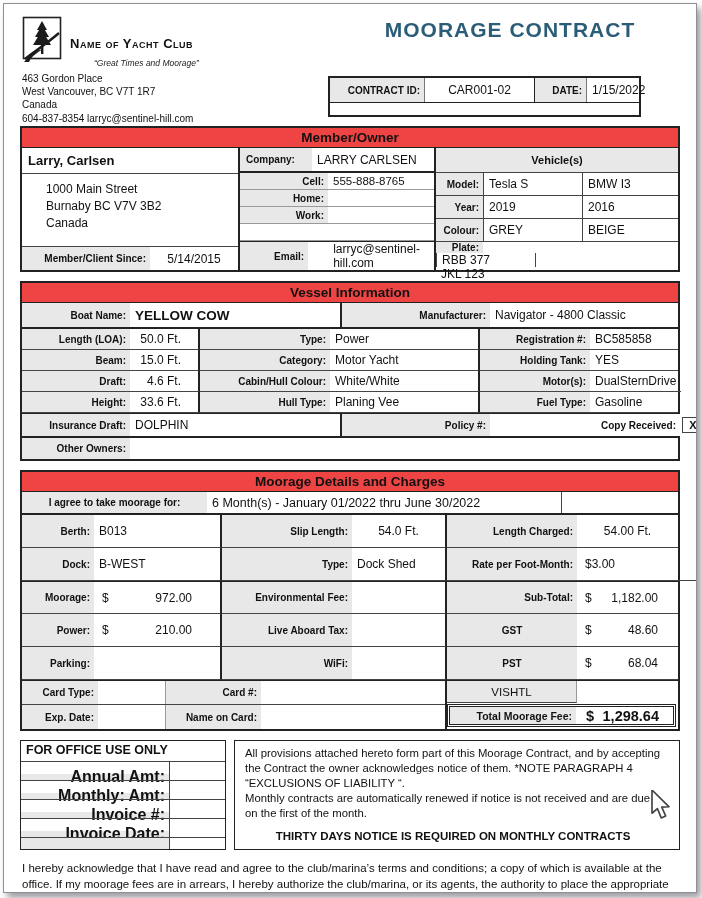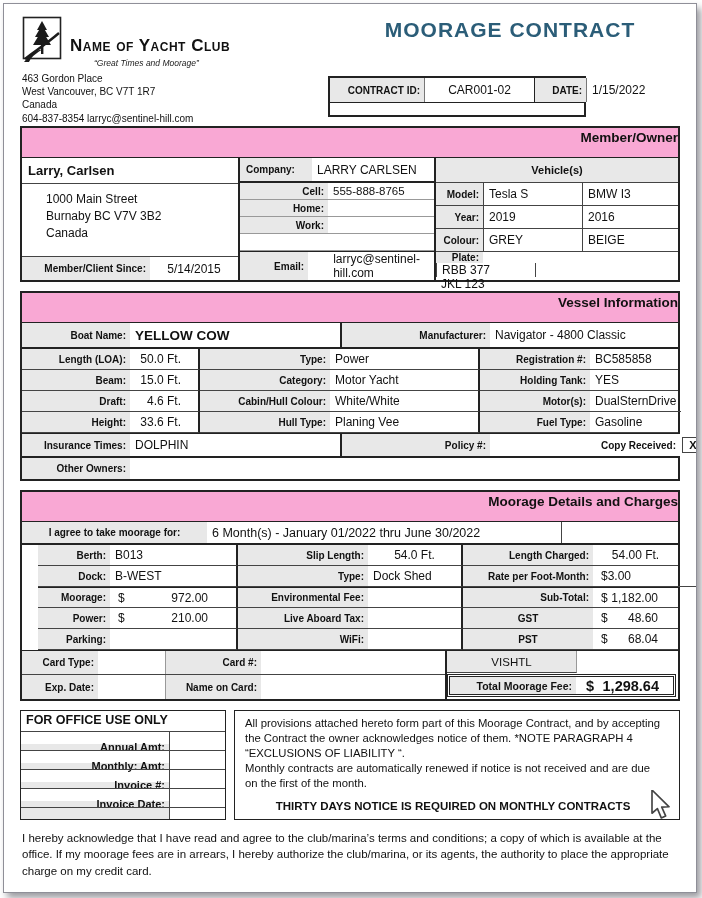--- a/index.html
+++ b/index.html
@@ -9,34 +9,34 @@
   .page {
     position:absolute; left:3px; top:3px; width:694px; height:890px;
     background:#fff; border:1px solid #8f8f98;
     box-shadow: 4px 5px 7px rgba(60,60,70,.5);
     padding:10px 16px 0 16px; overflow:hidden;
   }
 
   
   .hdr { position:relative; height:112px; }
   .logo { position:absolute; left:2px; top:2px; }
-  .club-name { position:absolute; left:50px; top:22px; font-variant:small-caps; font-weight:bold; font-size:17px; letter-spacing:.5px; }
+  .club-name { position:absolute; left:50px; top:22px; font-variant:small-caps; font-weight:bold; font-size:13px; letter-spacing:.5px; }
   .tagline { position:absolute; left:74px; top:44px; font-size:8.5px; font-style:italic; color:#222; }
   .addr { position:absolute; left:2px; top:58px; font-size:10px; line-height:1.32; color:#111; }
   .doc-title { position:absolute; left:310px; top:4px; width:360px; text-align:center; font-size:21px; font-weight:bold; letter-spacing:1px; color:#2b5d78; }
-  .cbox { position:absolute; left:308px; top:62px; width:258px; border:2px solid #222; }
+  .cbox { position:absolute; left:308px; top:62px; width:313px; border:2px solid #222; }
   .cbox-r1 { display:grid; grid-template-columns:95px 110px 52px 1fr; height:25px; border-bottom:1px solid #222; }
   .cbox-r2 { height:12px; }
   .cbox .lab { background:#e8e8e8; font-size:10px; font-weight:bold; display:flex; align-items:center; padding-left:5px; border-right:1px solid #777; }
   .cbox .val { font-size:12px; display:flex; align-items:center; justify-content:center; border-right:1px solid #222; }
   .cbox .val:last-child { border-right:none; }
 
   
   .section { border:2px solid #222; margin-bottom:9px; }
-  .sec-hdr { background:#f9a8d4; border-bottom:1px solid #222; text-align:right; font-weight:bold; font-size:13.5px; height:30px; line-height:19px; }
+  .sec-hdr { background:#ef4444; border-bottom:1px solid #222; text-align:center; font-weight:bold; font-size:13.5px; height:20px; line-height:19px; }
   .lab { background:#e8e8e8; font-size:10px; font-weight:bold; display:flex; align-items:center; justify-content:flex-end; padding:0 4px; }
   .val { font-size:12px; display:flex; align-items:center; padding:0 5px; }
   .bdr-r2 { border-right:2px solid #222; }
 
   
   .member-body { display:grid; grid-template-columns:218px 196px 1fr; }
   .m-left { border-right:2px solid #222; display:flex; flex-direction:column; }
   .m-name { height:26px; display:flex; align-items:center; padding-left:6px; font-size:13px; font-weight:bold; border-bottom:1px solid #444; }
   .m-addr { flex:1; padding:7px 0 0 24px; font-size:12px; line-height:1.4; }
   .m-since { height:24px; display:flex; border-top:1px solid #444; }
@@ -67,21 +67,21 @@
   .spec-row .v2 { border-right:2px solid #222; }
   .ins-row { display:grid; grid-template-columns:108px 212px 148px 92px 100px 1fr; height:25px; border-top:1px solid #222; border-bottom:2px solid #222; }
   .ins-row .copylab { background:#fff; font-size:10px; font-weight:bold; display:flex; align-items:center; justify-content:flex-end; padding-right:6px; }
   .chk-cell { display:flex; align-items:center; }
   .chk { width:22px; height:16px; border:1px solid #444; display:flex; align-items:center; justify-content:center; font-size:11px; font-weight:bold; }
   .own-row { display:grid; grid-template-columns:108px 1fr; height:21px; }
 
   
   .agree-row { display:grid; grid-template-columns:185px 355px 1fr; height:23px; border-bottom:2px solid #222; }
   .agree-row .val { font-size:12.5px; border-right:1px solid #444; }
-  .md-row { display:grid; grid-template-columns:72px 128px 130px 95px 130px 1fr; height:21px;margin-left:16px; }
+  .md-row { display:grid; grid-template-columns:72px 128px 130px 95px 130px 1fr; height:33px; }
   .md-row > div { border-bottom:1px solid #444; }
   .md-row .v1 { border-right:2px solid #222; }
   .md-row .v2 { border-right:2px solid #222; }
   .ctr { justify-content:center; padding:0; }
   .money { display:flex; align-items:center; justify-content:space-between; font-size:12px; padding:0 28px 0 8px; }
   .money3 { padding:0 20px 0 8px; }
   .charge-sep { border-top:1px solid #222; }
   .card-area { display:flex; border-top:1px solid #222; }
   .card-left { width:425px; border-right:2px solid #222; }
   .card-row { display:flex; height:24px; border-bottom:1px solid #444; }
@@ -95,21 +95,21 @@
   .vishtl-cell { width:130px; background:#e8e8e8; display:flex; align-items:center; justify-content:center; font-size:11.5px; border-right:1px solid #999; border-bottom:1px solid #444; }
   .total-row { flex:1; display:flex; border:3px double #222; margin:1px 2px 2px 0; }
   .total-row .lab { width:126px; font-size:10.5px; }
   .total-money { flex:1; display:flex; align-items:center; justify-content:space-between; padding:0 14px 0 10px; font-size:14.5px; font-weight:bold; }
 
   
   .office-wrap { display:flex; gap:8px; margin-bottom:10px; height:110px; }
   .office-box { width:206px; border:1px solid #222; display:flex; flex-direction:column; }
   .office-title { height:20px; font-weight:bold; font-size:12.5px; padding:2px 0 0 5px; }
   .office-row { height:19px; display:flex; border-top:1px solid #444; }
-  .office-row .lab { width:148px; font-size:11px;margin-top:12px; }
+  .office-row .lab { width:148px; font-size:16px;margin-top:12px; }
   .office-row .v { flex:1; border-left:1px solid #444; }
   .office-fill { flex:1; display:flex; }
   .office-fill .g { width:148px; background:#e8e8e8; border-top:1px solid #444; }
   .office-fill .w { flex:1; border-left:1px solid #444; border-top:1px solid #444; }
   .prov-box { flex:1; border:1px solid #222; padding:5px 18px 4px 10px; }
   .prov-box p { font-size:11.3px; line-height:1.33; }
   .prov-notice { text-align:center; font-weight:bold; font-size:11.5px; margin-top:9px; }
 
   
   .ack { font-size:11.5px; line-height:1.42; margin:4px 2px 0 2px; }
@@ -261,21 +261,21 @@
     </div>
     <div class="spec-row">
       <div class="lab">Height:</div>
       <div class="val v1">33.6 Ft.</div>
       <div class="lab">Hull Type:</div>
       <div class="val v2">Planing Vee</div>
       <div class="lab">Fuel Type:</div>
       <div class="val">Gasoline</div>
     </div>
     <div class="ins-row">
-      <div class="lab">Insurance Times:</div>
+      <div class="lab">Insurance Draft:</div>
       <div class="val bdr-r2">DOLPHIN</div>
       <div class="lab">Policy #:</div>
       <div class="val"></div>
       <div class="copylab">Copy Received:</div>
       <div class="chk-cell">
         <span class="chk">X</span>
       </div>
     </div>
     <div class="own-row">
       <div class="lab">Other Owners:</div>

